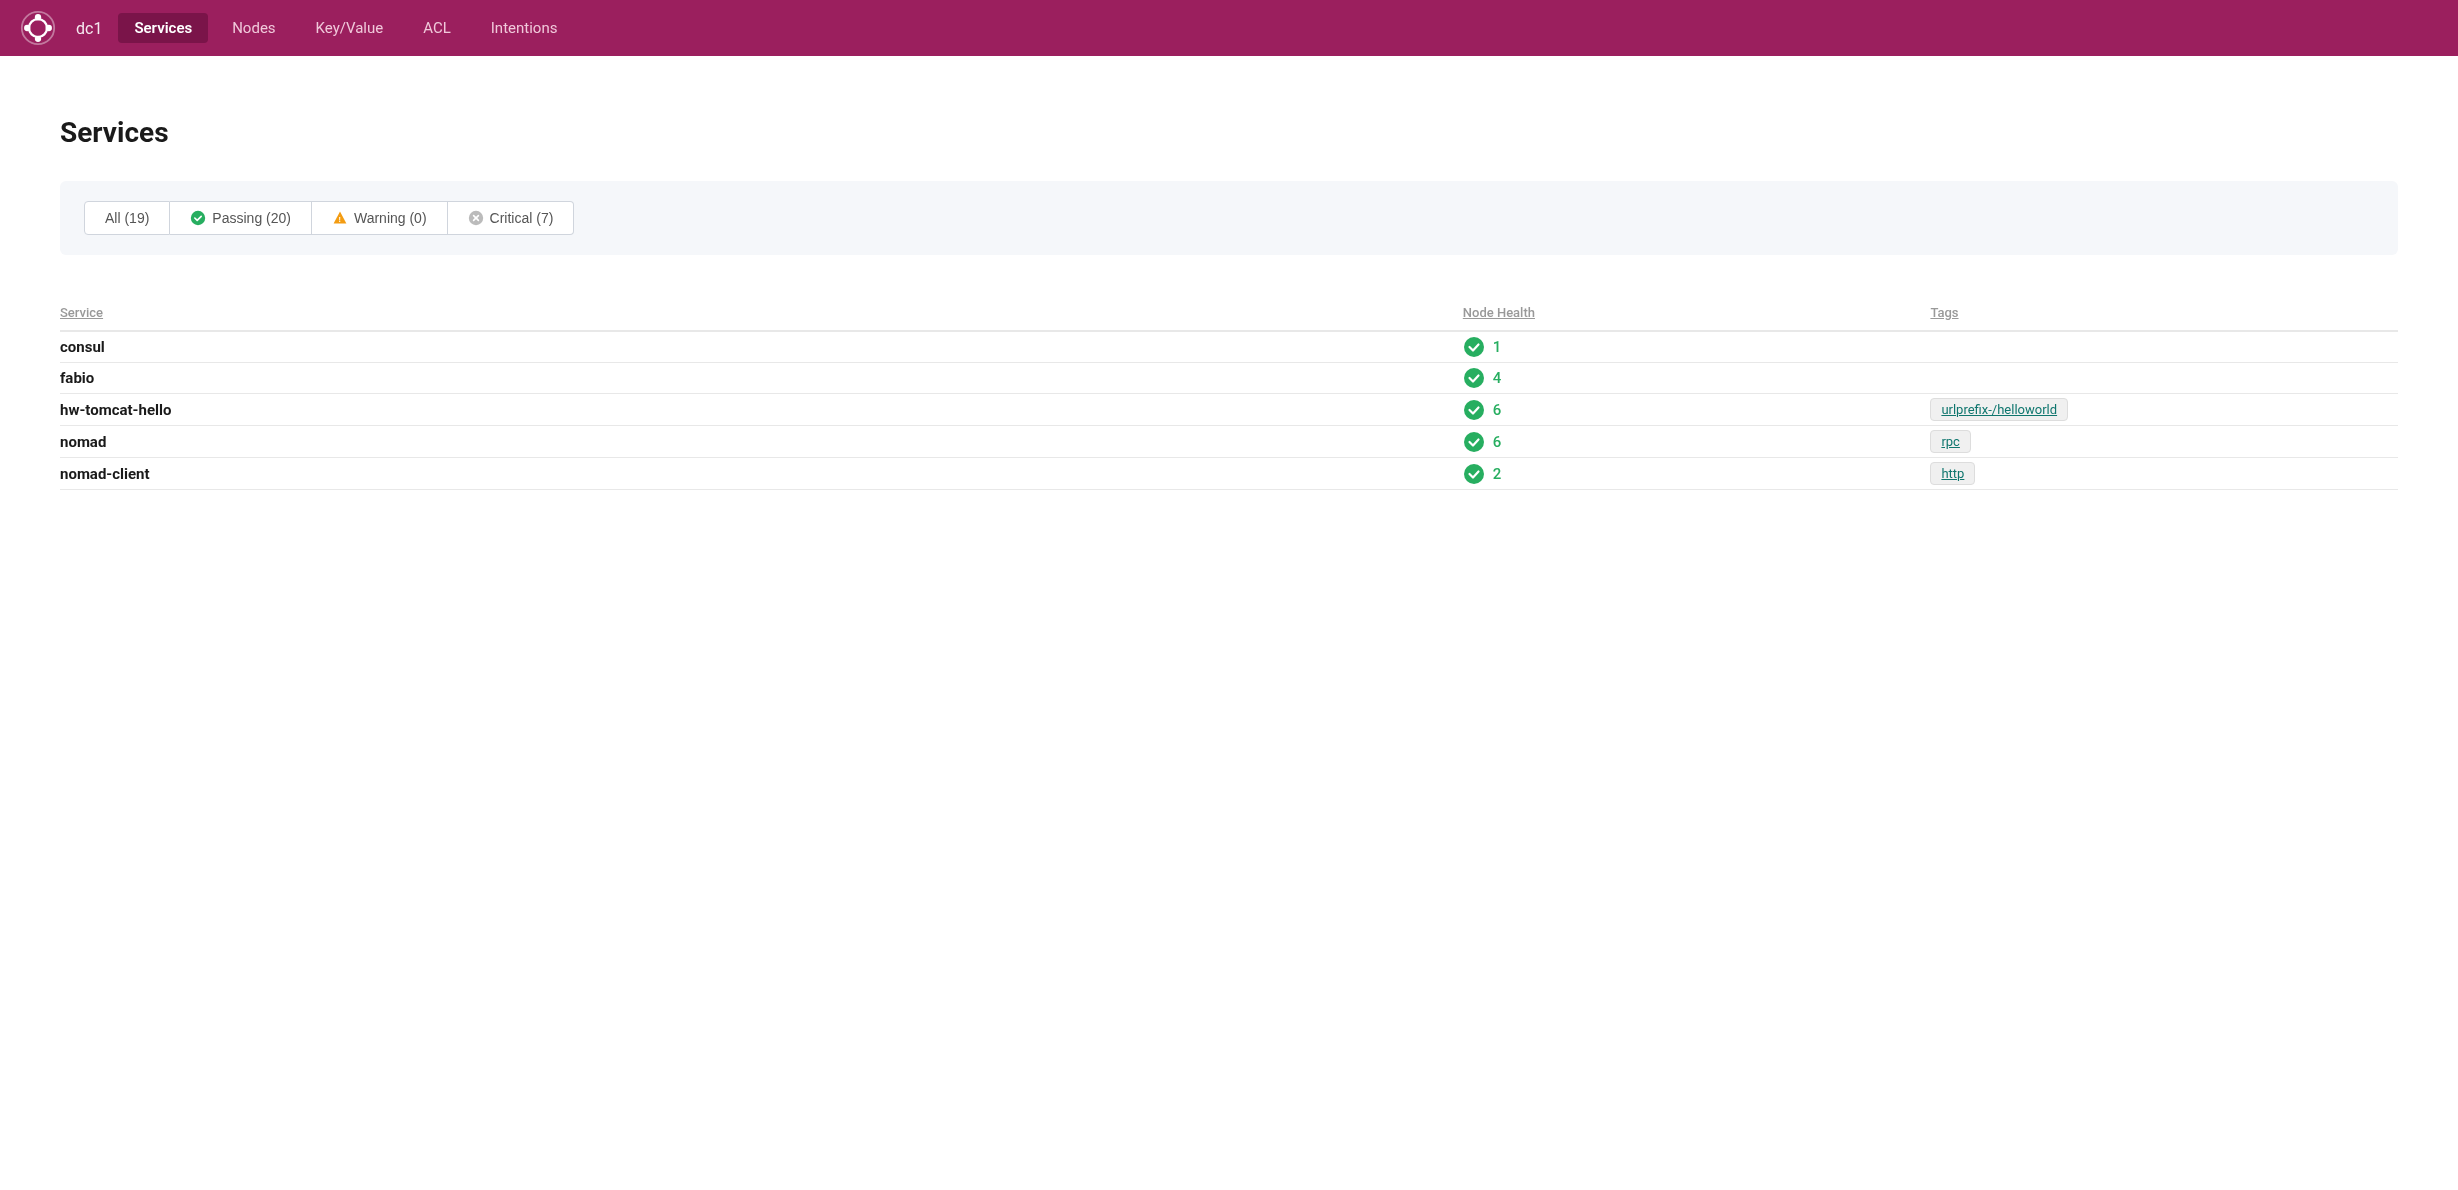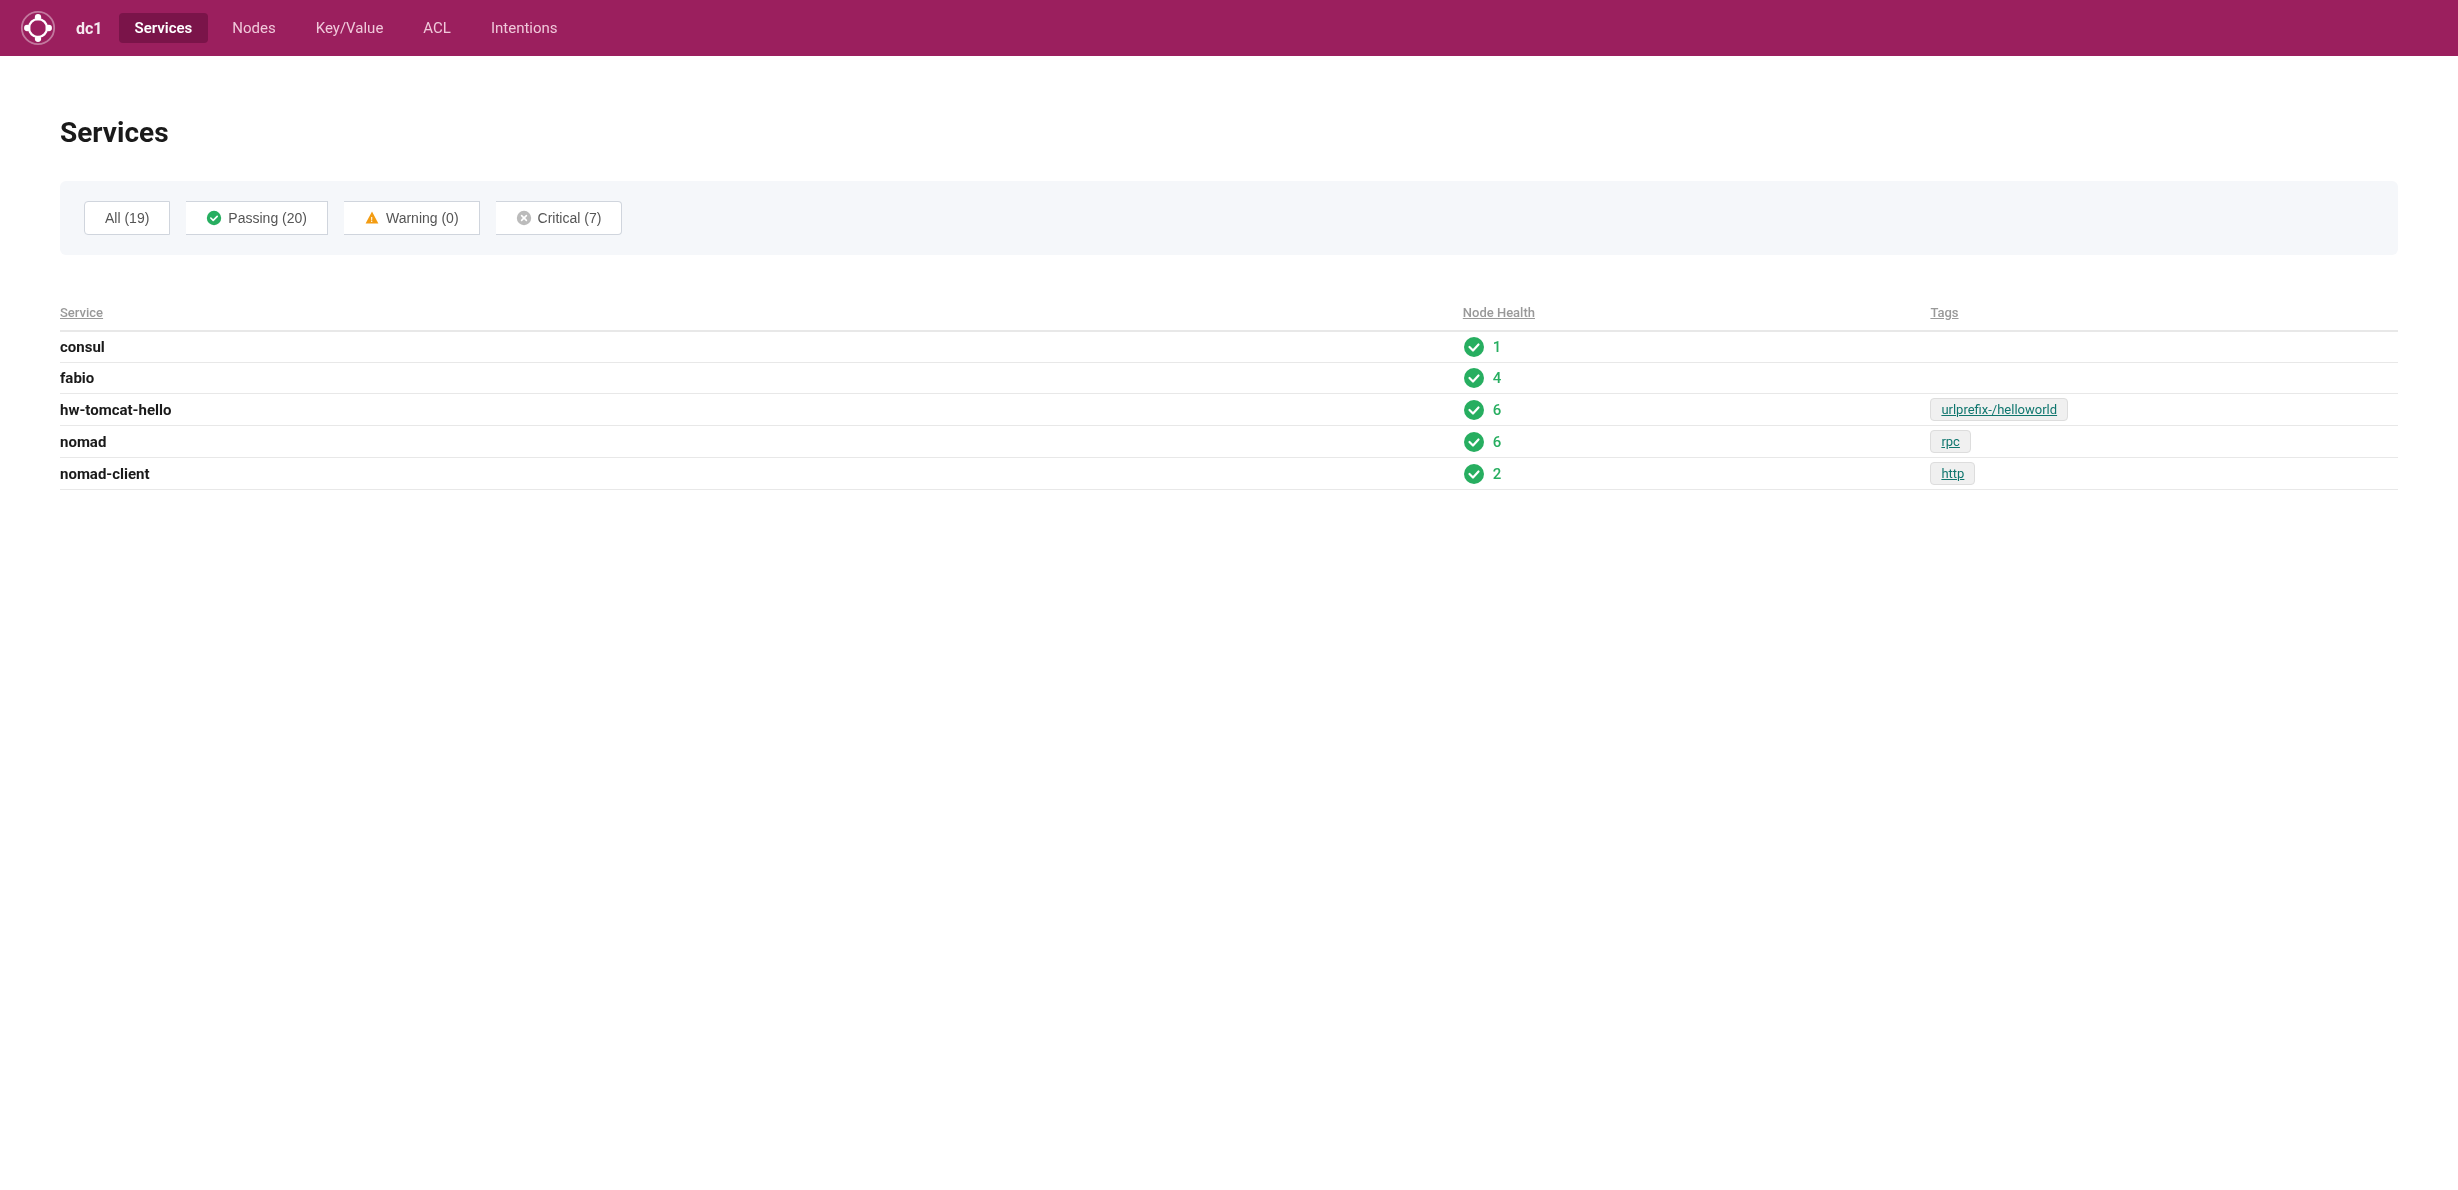--- a/index.html
+++ b/index.html
@@ -27,21 +27,21 @@
     .nav-logo {
       width: 36px;
       height: 36px;
       margin-right: 12px;
       flex-shrink: 0;
     }
 
     .nav-dc {
       color: #fff;
       font-size: 16px;
-      font-weight: 700;
+      font-weight: 400;
       margin-right: 8px;
       opacity: 0.9;
     }
 
     .nav-item {
       color: #f0c8da;
       font-size: 15px;
       font-weight: 400;
       padding: 6px 16px;
       border-radius: 4px;
@@ -67,21 +67,21 @@
       margin-bottom: 32px;
     }
 
     
     .filter-bar {
       background: #f5f7fa;
       border-radius: 6px;
       padding: 20px 24px;
       display: flex;
       align-items: center;
-      gap: 16px;
+      gap: 0;
       margin-bottom: 40px;
     }
 
     .filter-btn {
       display: flex;
       align-items: center;
       gap: 6px;
       padding: 8px 20px;
       border: 1px solid #d0d5dd;
       background: #fff;

